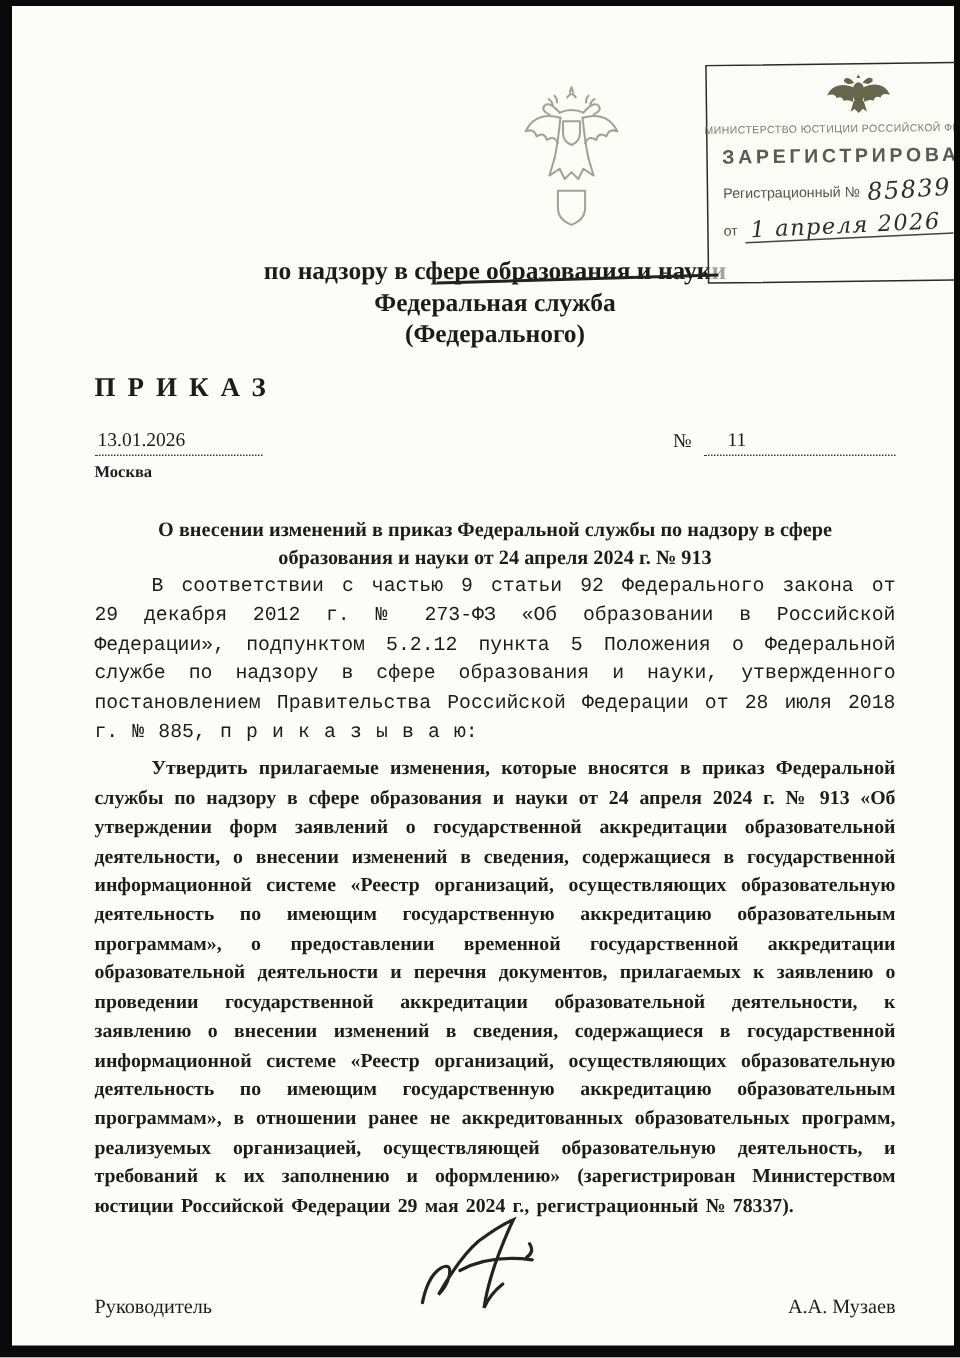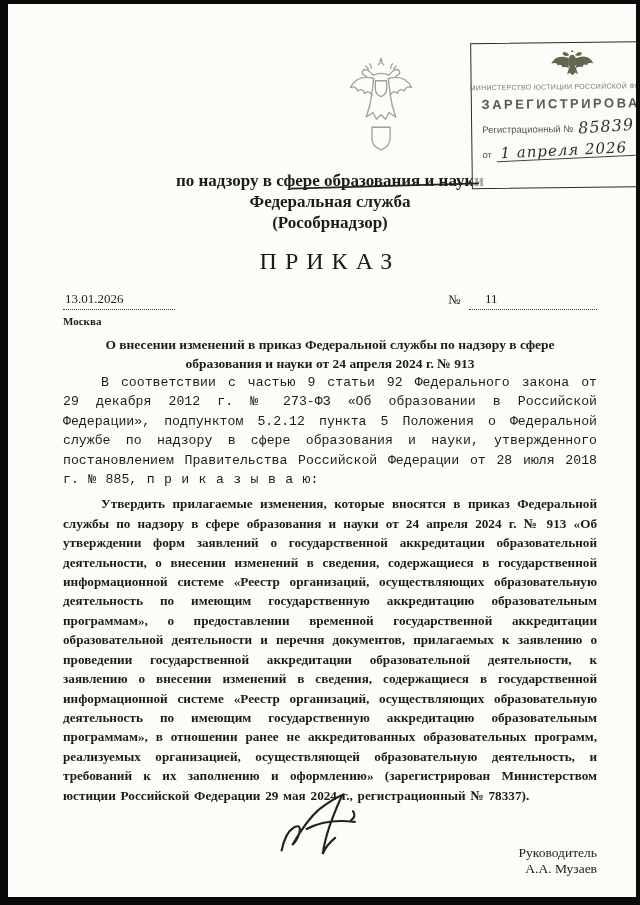--- a/index.html
+++ b/index.html
@@ -45,52 +45,52 @@
     font-size:15px;border-bottom:1.2px solid #44443e;
     padding:0 8px 1px 4px;transform:rotate(-2deg);
   }
   .pen-stroke{
     position:absolute;left:228px;top:181px;width:188px;height:0;
     border-top:2px solid #22221e;transform:rotate(-1.6deg);
   }
   
   .org-title{text-align:center;font-weight:bold;font-size:17px;line-height:21px;}
   .doc-type{
-    text-align:center;font-weight:normal;font-size:24px;
+    text-align:left;font-weight:bold;font-size:18px;
     letter-spacing:8px;margin-top:15px;
   }
   .date-row{
     display:flex;align-items:flex-end;margin-top:16px;font-size:13px;
   }
   .date-field{
     border-bottom:1.5px dotted #3a3a36;min-width:112px;
     padding:0 4px 2px 2px;box-sizing:border-box;
   }
   .flex-spacer{flex:1;}
   .num-label{margin-right:8px;padding-bottom:2px;}
   .num-field{
     border-bottom:1.5px dotted #3a3a36;width:128px;
     padding:0 0 2px 16px;box-sizing:border-box;
   }
   .city{text-align:left;font-size:11px;font-weight:bold;margin-top:5px;}
   .subject{
     text-align:center;font-weight:bold;font-size:13.5px;line-height:19px;
-    margin:8px auto 0;max-width:512px;
+    margin:22px auto 0;max-width:512px;
   }
   
   .para{
     font-size:13.2px;line-height:19.4px;text-align:justify;
     text-indent:38px;margin:0;word-spacing:1.5px;
   }
   .para.first{font-family:Liberation Mono, monospace;}
   .para.second{margin-top:5px;font-weight:bold;}
   
   .sig-row{
-    position:relative;margin-top:40px;display:flex;
-    justify-content:space-between;align-items:flex-end;font-size:13.5px;flex-direction:column;
+    position:relative;margin-top:50px;display:flex;
+    justify-content:space-between;align-items:flex-end;font-size:13.5px;
   }
   .sig-mark{
     position:absolute;left:50%;top:-52px;transform:translateX(-54%);
   }
 </style>
 </head>
 <body>
 
 <div class="frame">
   <div class="page">
@@ -140,21 +140,21 @@
           <span class="hand hand-date">1 апреля 2026</span>
         </div>
       </div>
 
       <div class="pen-stroke"></div>
     </div>
 
     <div class="org-title">
       <div>по надзору в сфере образования и науки</div>
       <div>Федеральная служба</div>
-      <div>(Рособрнадзор)</div>
+      <div>(Федерального)</div>
     </div>
 
     <div class="doc-type">ПРИКАЗ</div>
 
     <div class="date-row">
       <span class="date-field">13.01.2026</span>
       <span class="flex-spacer"></span>
       <span class="num-label">№</span>
       <span class="num-field">11</span>
     </div>

